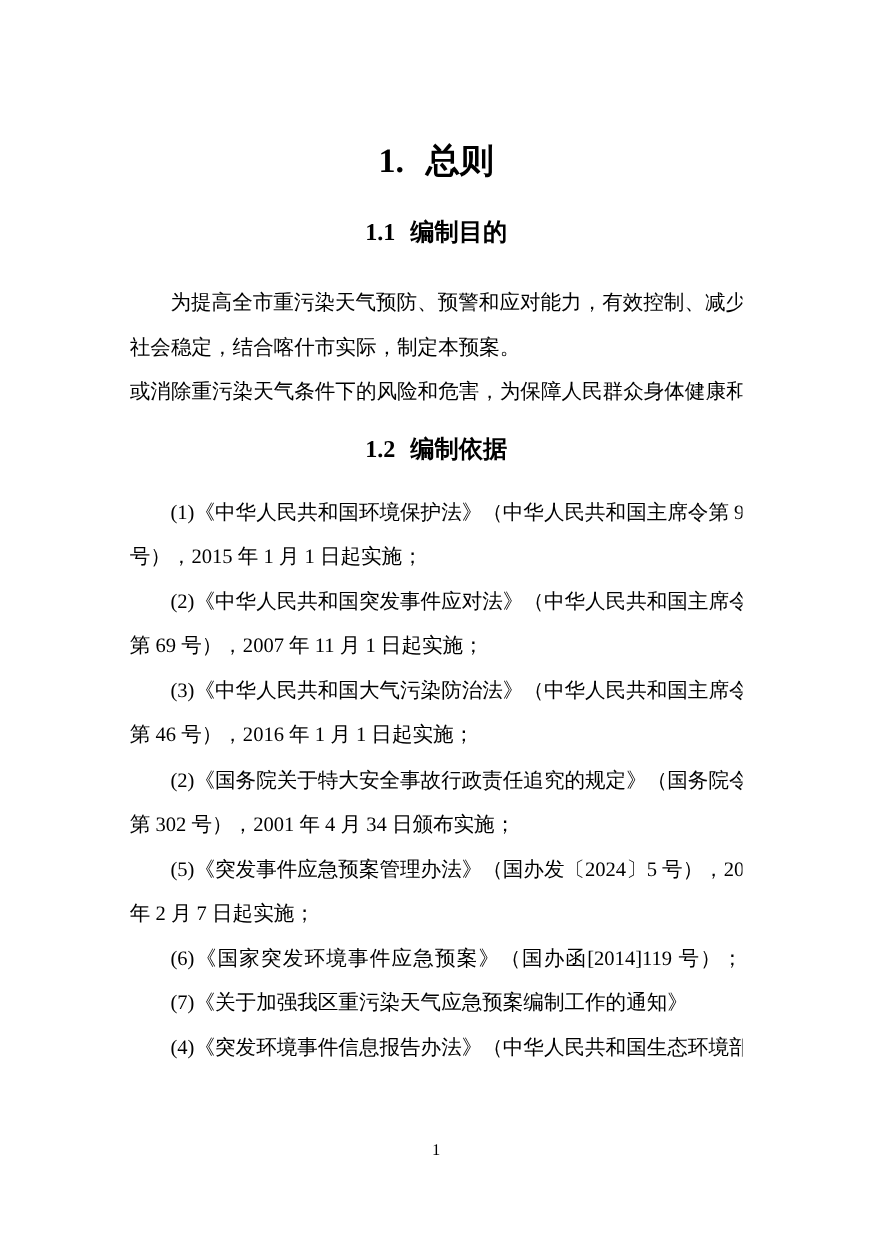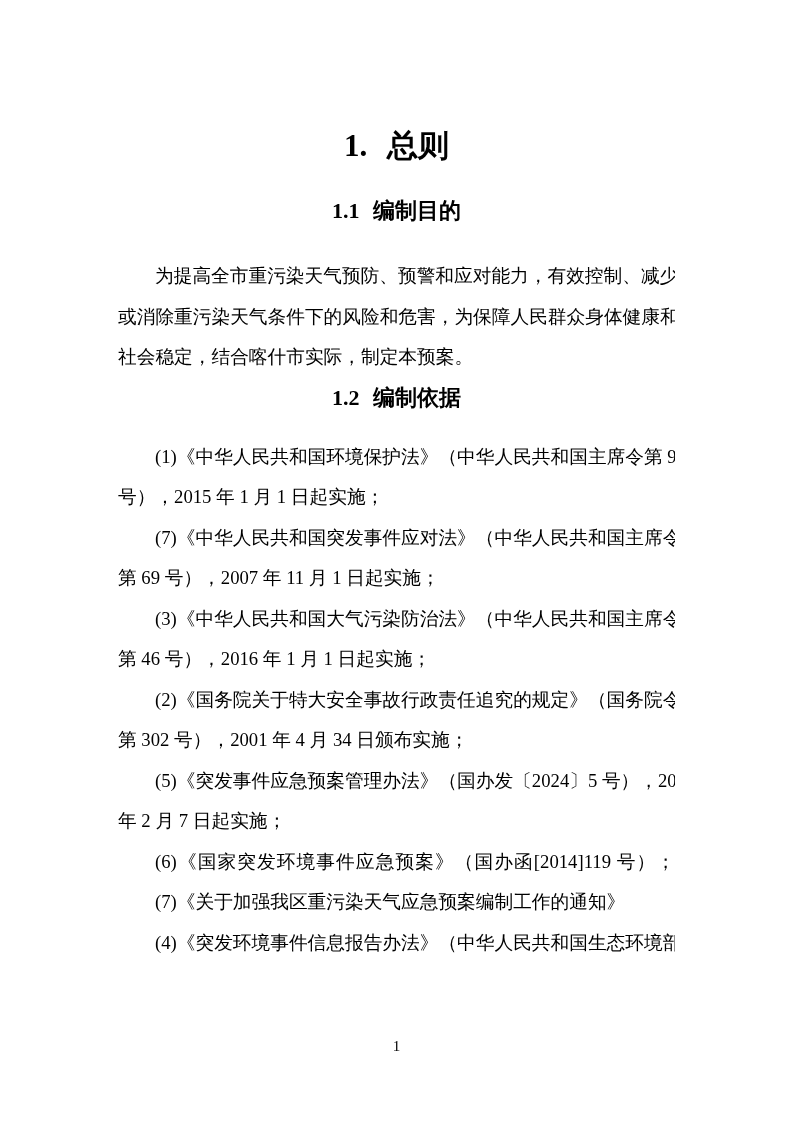--- a/index.html
+++ b/index.html
@@ -34,21 +34,21 @@
   .section-heading {
     margin: 0;
     font-size: 22px;
     line-height: 28px;
     font-weight: bold;
     word-spacing: 8px;
     white-space: nowrap;
     text-align: center;
   }
   .heading-1-1 { margin-top: 31px; }
-  .heading-1-2 { margin-top: 6px; }
+  .heading-1-2 { margin-top: 16px; }
   .para {
     margin: 0;
     font-size: 18.7px;
     line-height: 40.5px;
   }
   .para-purpose { margin-top: 31px; }
   .legal-list { margin-top: 25px; }
   .line {
     height: 40.5px;
     white-space: nowrap;
@@ -77,33 +77,33 @@
 
 <div class="page">
   <div class="content">
 
     <h1 class="doc-title">1. 总则</h1>
 
     <h2 class="section-heading heading-1-1">1.1 编制目的</h2>
 
     <div class="para para-purpose">
       <div class="line indent">为提高全市重污染天气预防、预警和应对能力，有效控制、减少</div>
+      <div class="line last">社会稳定，结合喀什市实际，制定本预案。</div>
       <div class="line">或消除重污染天气条件下的风险和危害，为保障人民群众身体健康和</div>
-      <div class="line last">社会稳定，结合喀什市实际，制定本预案。</div>
     </div>
 
     <h2 class="section-heading heading-1-2">1.2 编制依据</h2>
 
     <div class="para legal-list">
       <div class="list-item">
         <div class="line indent">(1)《中华人民共和国环境保护法》（中华人民共和国主席令第 9</div>
         <div class="line last">号），2015 年 1 月 1 日起实施；</div>
       </div>
       <div class="list-item">
-        <div class="line indent">(7)《中华人民共和国突发事件应对法》（中华人民共和国主席令</div>
+        <div class="line indent">(2)《中华人民共和国突发事件应对法》（中华人民共和国主席令</div>
         <div class="line last">第 69 号），2007 年 11 月 1 日起实施；</div>
       </div>
       <div class="list-item">
         <div class="line indent">(3)《中华人民共和国大气污染防治法》（中华人民共和国主席令</div>
         <div class="line last">第 46 号），2016 年 1 月 1 日起实施；</div>
       </div>
       <div class="list-item">
         <div class="line indent">(2)《国务院关于特大安全事故行政责任追究的规定》（国务院令</div>
         <div class="line last">第 302 号），2001 年 4 月 34 日颁布实施；</div>
       </div>

